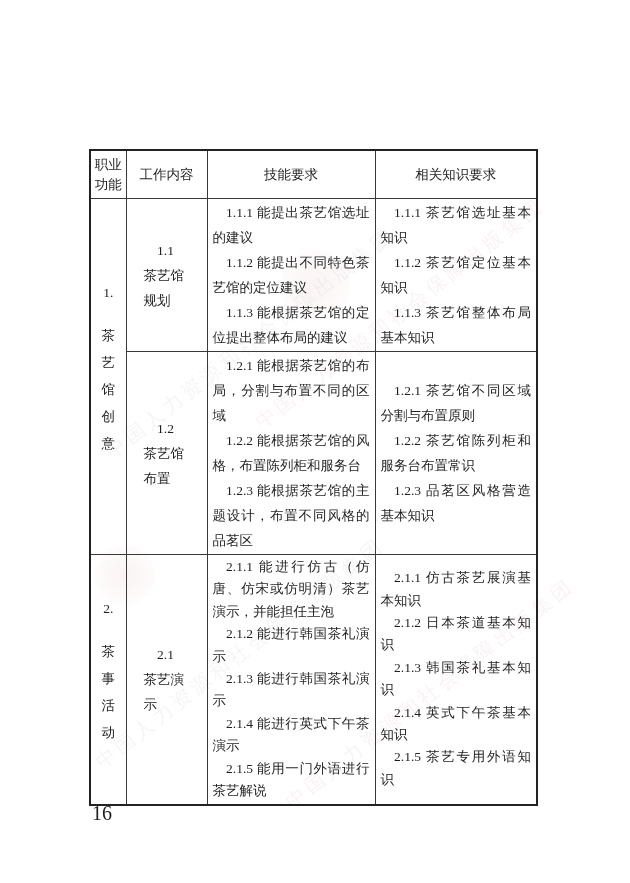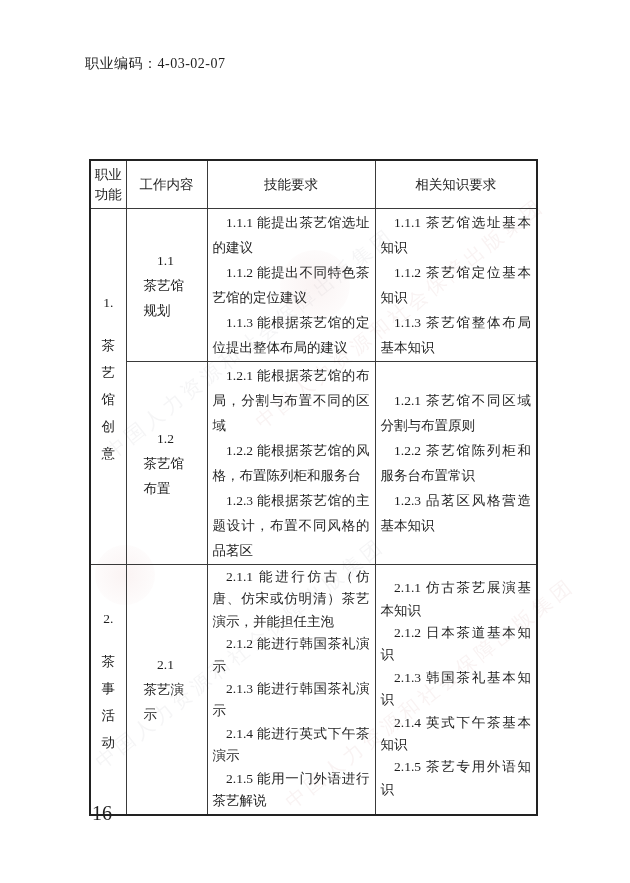--- a/index.html
+++ b/index.html
@@ -35,21 +35,21 @@
     position: absolute; left: 85px; top: 55px;
     font-size: 14px; letter-spacing: 0.5px;
   }
   .section-heading {
     position: absolute; left: 85px; top: 121px;
     font-size: 16px; font-weight: bold; letter-spacing: 1px;
   }
   .section-heading .ht { margin-left: 10px; }
 
   table.std {
-    position: absolute; left: 89px; top: 159px;
+    position: absolute; left: 89px; top: 149px;
     border-collapse: collapse; table-layout: fixed;
     width: 447px;
   }
   table.std, table.std td, table.std th {
     border: 1px solid #3a3a3a;
   }
   table.std { border: 2px solid #222; }
   table.std th {
     font-weight: normal; font-size: 13.5px;
     text-align: center; vertical-align: middle;
@@ -95,21 +95,20 @@
 
 <div class="page">
 
   <span class="wm gray" style="left:70px; top:330px;">中国人力资源和社会保障出版集团</span>
   <span class="wm pink" style="left:220px; top:300px;">中国人力资源和社会保障出版集团</span>
   <span class="wm gray" style="left:60px; top:640px;">中国人力资源和社会保障出版集团</span>
   <span class="wm pink" style="left:250px; top:680px;">中国人力资源和社会保障出版集团</span>
   <div class="blob" style="left:95px;  top:545px; width:60px; height:60px;"></div>
   <div class="blob" style="left:280px; top:250px; width:70px; height:70px;"></div>
 
-  <div class="occupation-code">职业编码：4-03-02-07</div>
 
 
   <table class="std">
     <colgroup>
       <col style="width:36px">
         <col style="width:81px">
         <col style="width:168px">
         <col style="width:162px">
     </colgroup>
     <thead>

